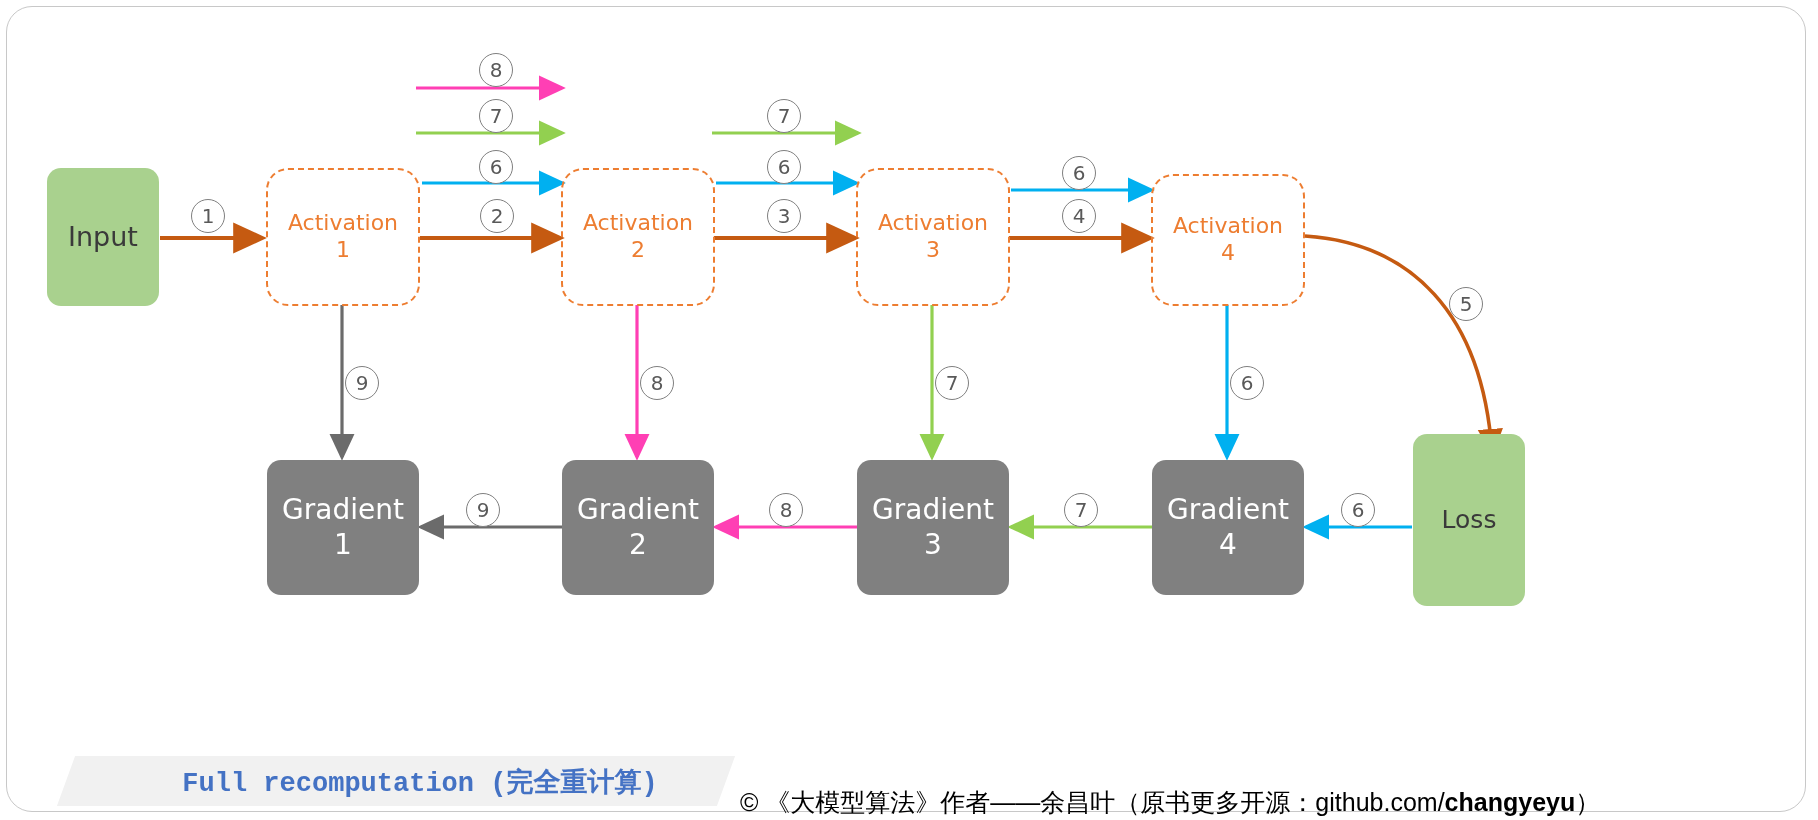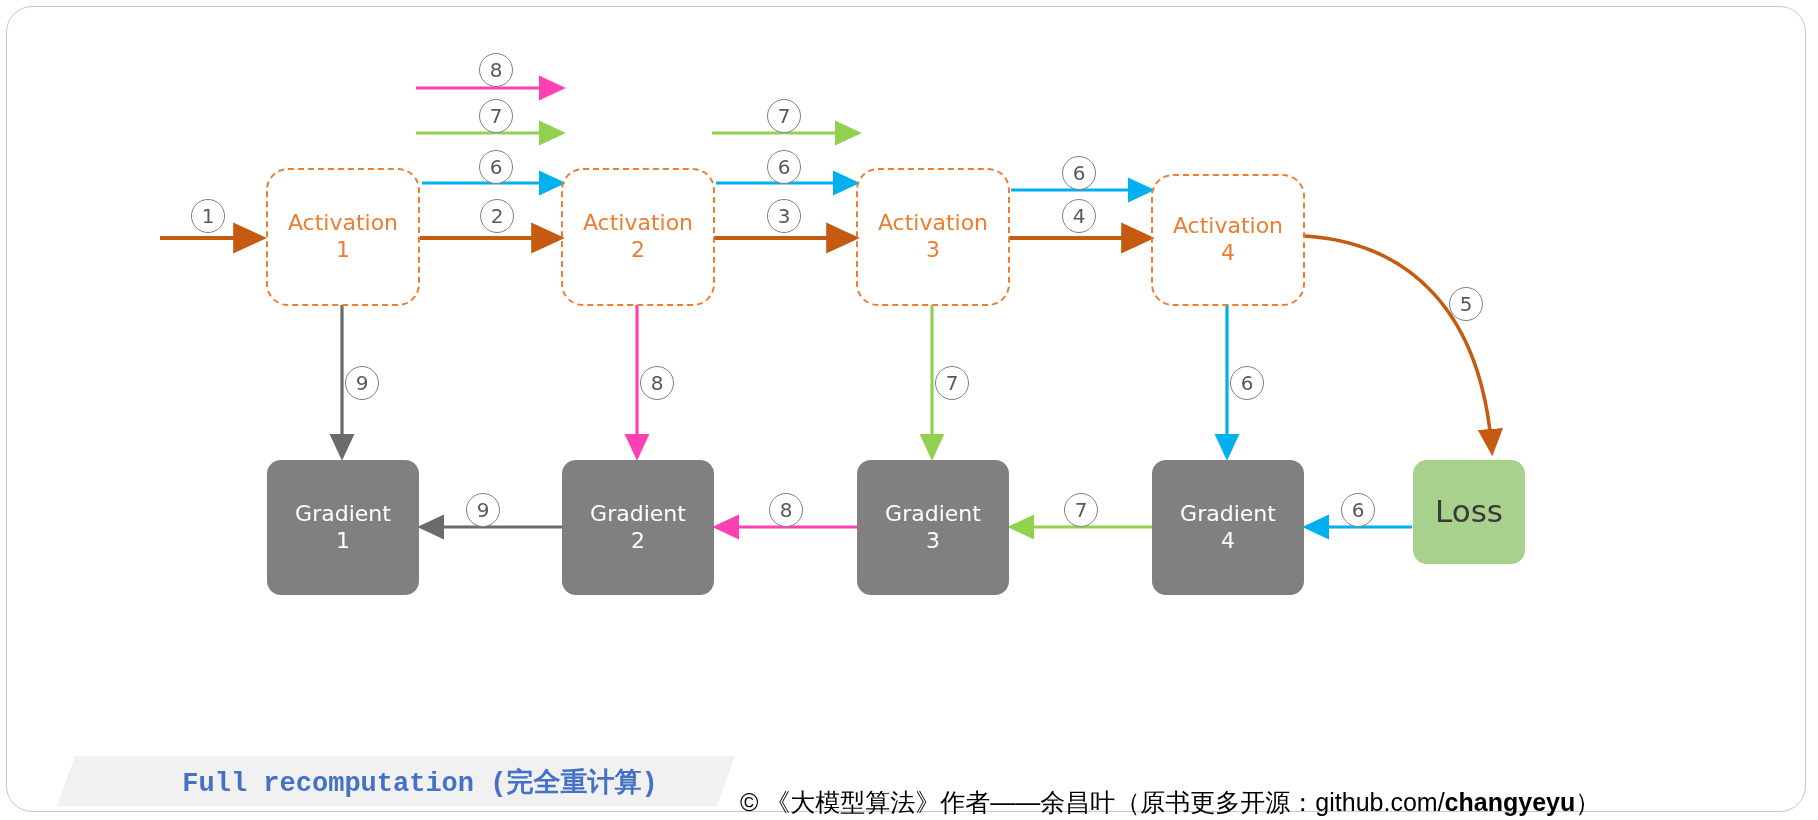--- a/index.html
+++ b/index.html
@@ -5,21 +5,21 @@
   html,body{margin:0;padding:0;background:#ffffff;}
   body{font-family:"DejaVu Sans","Liberation Sans",sans-serif;}
   #stage{position:relative;width:1818px;height:820px;background:#ffffff;overflow:hidden;}
   #card{position:absolute;left:6px;top:6px;width:1800px;height:806px;
         border:1.5px solid #c8c8c8;border-radius:26px;background:#ffffff;box-sizing:border-box;}
   svg#wires{position:absolute;left:0;top:0;width:1818px;height:820px;overflow:visible;}
 
   .nodebox{position:absolute;box-sizing:border-box;display:flex;flex-direction:column;
            align-items:center;justify-content:center;text-align:center;line-height:1.22;}
   .green{background:#a9d18e;border-radius:14px;color:#3a3a3a;font-size:27px;}
-  .gray{background:#808080;border-radius:14px;color:#ffffff;font-size:22px;}
+  .gray{background:#808080;border-radius:14px;color:#ffffff;font-size:28px;}
   .act{background:transparent;border:2.4px dashed #ed7d31;border-radius:22px;color:#ed7d31;font-size:22px;text-align:center;}
 
   .numlbl{position:absolute;width:34px;height:34px;border-radius:50%;
           border:1.7px solid #7f7f7f;color:#595959;background:#ffffff;
           display:flex;align-items:center;justify-content:center;
           font-size:20px;font-family:"DejaVu Sans","Liberation Sans",sans-serif;
           box-sizing:border-box;z-index:5;}
 
   #footer{position:absolute;left:0;top:756px;width:1818px;height:56px;}
   #footband{position:absolute;left:66px;top:0;width:660px;height:50px;background:#f1f1f1;
@@ -82,20 +82,23 @@
     <line x1="637" y1="305" x2="637" y2="457" stroke="#ff3fb4" stroke-width="3.2" marker-end="url(#ahPink)"></line>
     <line x1="932" y1="305" x2="932" y2="457" stroke="#92d050" stroke-width="3.2" marker-end="url(#ahGreen)"></line>
     <line x1="1227" y1="305" x2="1227" y2="457" stroke="#00b0f0" stroke-width="3.2" marker-end="url(#ahBlue)"></line>
 
     <line x1="1412" y1="527" x2="1306" y2="527" stroke="#00b0f0" stroke-width="3.2" marker-end="url(#ahBlue)"></line>
     <line x1="1153" y1="527" x2="1011" y2="527" stroke="#92d050" stroke-width="3.2" marker-end="url(#ahGreen)"></line>
     <line x1="858" y1="527" x2="716" y2="527" stroke="#ff3fb4" stroke-width="3.2" marker-end="url(#ahPink)"></line>
     <line x1="563" y1="527" x2="421" y2="527" stroke="#6b6b6b" stroke-width="3.2" marker-end="url(#ahGray)"></line>
   </svg>
 
+  <div class="nodebox green" style="left:47px;top:168px;width:112px;height:138px;">
+    <span>Input</span>
+  </div>
 
   <div class="nodebox act" style="left:266px;top:168px;width:154px;height:138px;">
     <span>Activation</span>
     <span>1</span>
   </div>
   <div class="nodebox act" style="left:561px;top:168px;width:154px;height:138px;">
     <span>Activation</span>
     <span>2</span>
   </div>
   <div class="nodebox act" style="left:856px;top:168px;width:154px;height:138px;">
@@ -117,21 +120,21 @@
   </div>
   <div class="nodebox gray" style="left:857px;top:460px;width:152px;height:135px;">
     <span>Gradient</span>
     <span>3</span>
   </div>
   <div class="nodebox gray" style="left:1152px;top:460px;width:152px;height:135px;">
     <span>Gradient</span>
     <span>4</span>
   </div>
 
-  <div class="nodebox green" style="left:1413px;top:460px;width:112px;height:104px;font-size:31px;">
+  <div class="nodebox green" style="left:1413px;top:434px;width:112px;height:172px;font-size:25px;">
     <span>Loss</span>
   </div>
 
   <div class="numlbl" style="left:191px;top:199px;">
     <span>1</span>
     </div>
   <div class="numlbl" style="left:480px;top:199px;">
     <span>2</span>
     </div>
   <div class="numlbl" style="left:767px;top:199px;">

